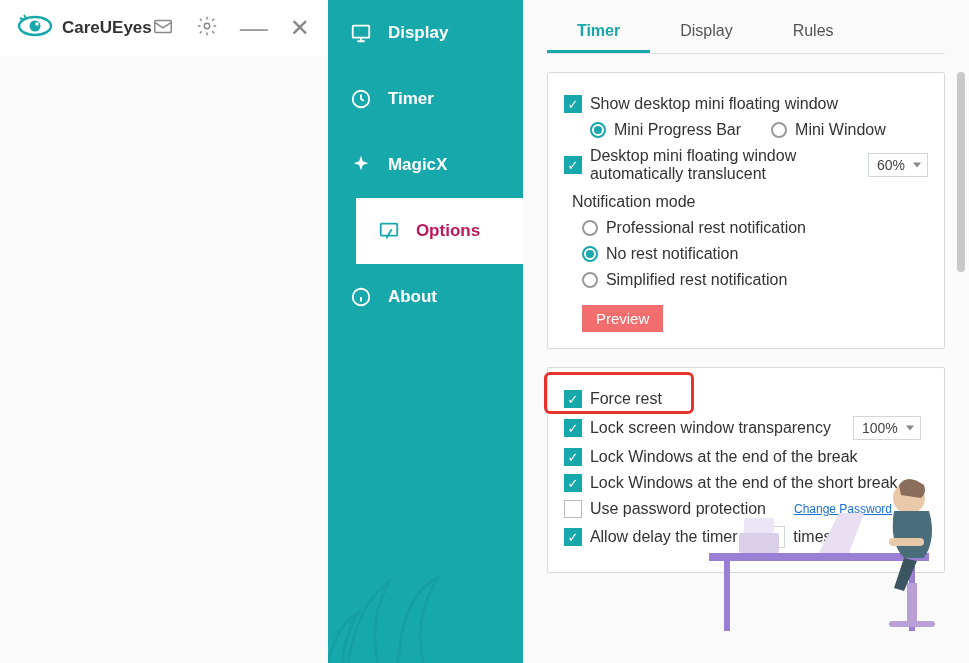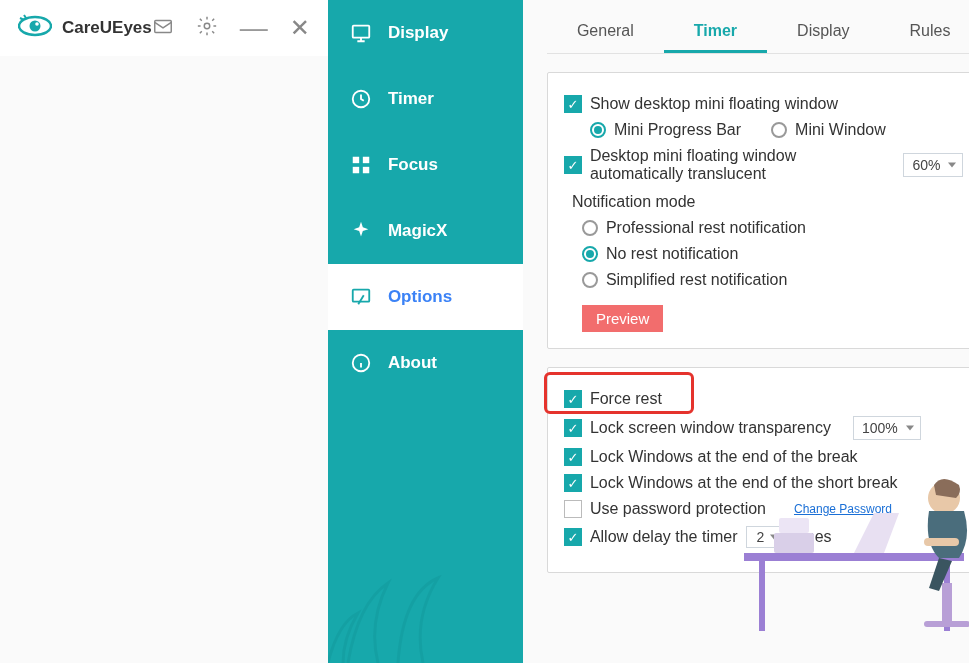--- a/index.html
+++ b/index.html
@@ -10,21 +10,21 @@
 .logo { display: flex; align-items: center; gap: 10px; }
 .logo-text { font-weight: 700; font-size: 17px; color: #333; }
 .win-controls { margin-left: auto; display: flex; align-items: center; gap: 22px; color: #888; }
 .win-controls span { cursor: pointer; font-size: 18px; }
 .win-controls svg { width: 22px; height: 22px; }
 
 .body { flex: 1; display: flex; min-height: 0; }
 
 .sidebar { width: 195px; background: #17a8ab; color: #fff; position: relative; overflow: hidden; }
 .side-item { height: 66px; display: flex; align-items: center; gap: 16px; padding: 0 22px; font-size: 17px; font-weight: 700; cursor: pointer; }
-.side-item.active { background: #fff; color: #3b82f6; }
+.side-item.active { background: #fff; color: #be185d; margin-left: 28px; }
 .side-icon { width: 22px; height: 22px; display: inline-flex; align-items: center; justify-content: center; }
 .side-icon svg { width: 22px; height: 22px; }
 .leaves { position: absolute; bottom: 0; left: 0; width: 195px; height: 180px; opacity: 0.25; }
 
 .main { flex: 1; padding: 10px 24px 0 24px; overflow: hidden; position: relative; }
 .tabs { display: flex; gap: 0; border-bottom: 1px solid #e2e2e2; }
 .tab { padding: 12px 30px 10px; font-size: 16px; color: #555; cursor: pointer; border-bottom: 3px solid transparent; }
 .tab.active { color: #17a8ab; border-bottom-color: #17a8ab; font-weight: 600; }
 
 .sections { position: relative; }
@@ -94,31 +94,20 @@
             <svg viewBox="0 0 24 24" fill="none" stroke="#fff" stroke-width="2">
               <circle cx="12" cy="12" r="9"></circle>
               <path d="M12 7v5l3 2"></path>
             </svg>
           </span>
         <span>Timer</span>
       </div>
       <div class="side-item">
         <span class="side-icon">
             <svg viewBox="0 0 24 24" fill="#fff">
-              <rect x="3" y="3" width="7" height="7"></rect>
-              <rect x="14" y="3" width="7" height="7"></rect>
-              <rect x="3" y="14" width="7" height="7"></rect>
-              <rect x="14" y="14" width="7" height="7"></rect>
-            </svg>
-          </span>
-        <span>Focus</span>
-      </div>
-      <div class="side-item">
-        <span class="side-icon">
-            <svg viewBox="0 0 24 24" fill="#fff">
               <path d="M12 2l2 6 6 2-6 2-2 6-2-6-6-2 6-2z"></path>
             </svg>
           </span>
         <span>MagicX</span>
       </div>
       <div class="side-item active">
         <span class="side-icon">
             <svg viewBox="0 0 24 24" fill="none" stroke="#17a8ab" stroke-width="2">
               <rect x="3" y="4" width="18" height="13" rx="1"></rect>
               <path d="M9 20l6-10"></path>
@@ -135,21 +124,20 @@
           </span>
         <span>About</span>
       </div>
       <svg class="leaves" viewBox="0 0 195 180">
           <path d="M20 180 Q30 120 60 100 Q40 140 50 180 M70 180 Q75 110 110 95 Q85 135 95 180 M0 180 Q10 140 30 130 Q15 155 15 180" fill="none" stroke="#0d8a8d" stroke-width="3"></path>
         </svg>
     </div>
 
     <div class="main">
       <div class="tabs">
-        <div class="tab"><span>General</span></div>
         <div class="tab active"><span>Timer</span></div>
         <div class="tab"><span>Display</span></div>
         <div class="tab"><span>Rules</span></div>
       </div>
 
       <div class="sections">
         <div class="panel">
           <div class="row">
             <span class="checkbox checked">✓</span>
             <span>Show desktop mini floating window</span>

